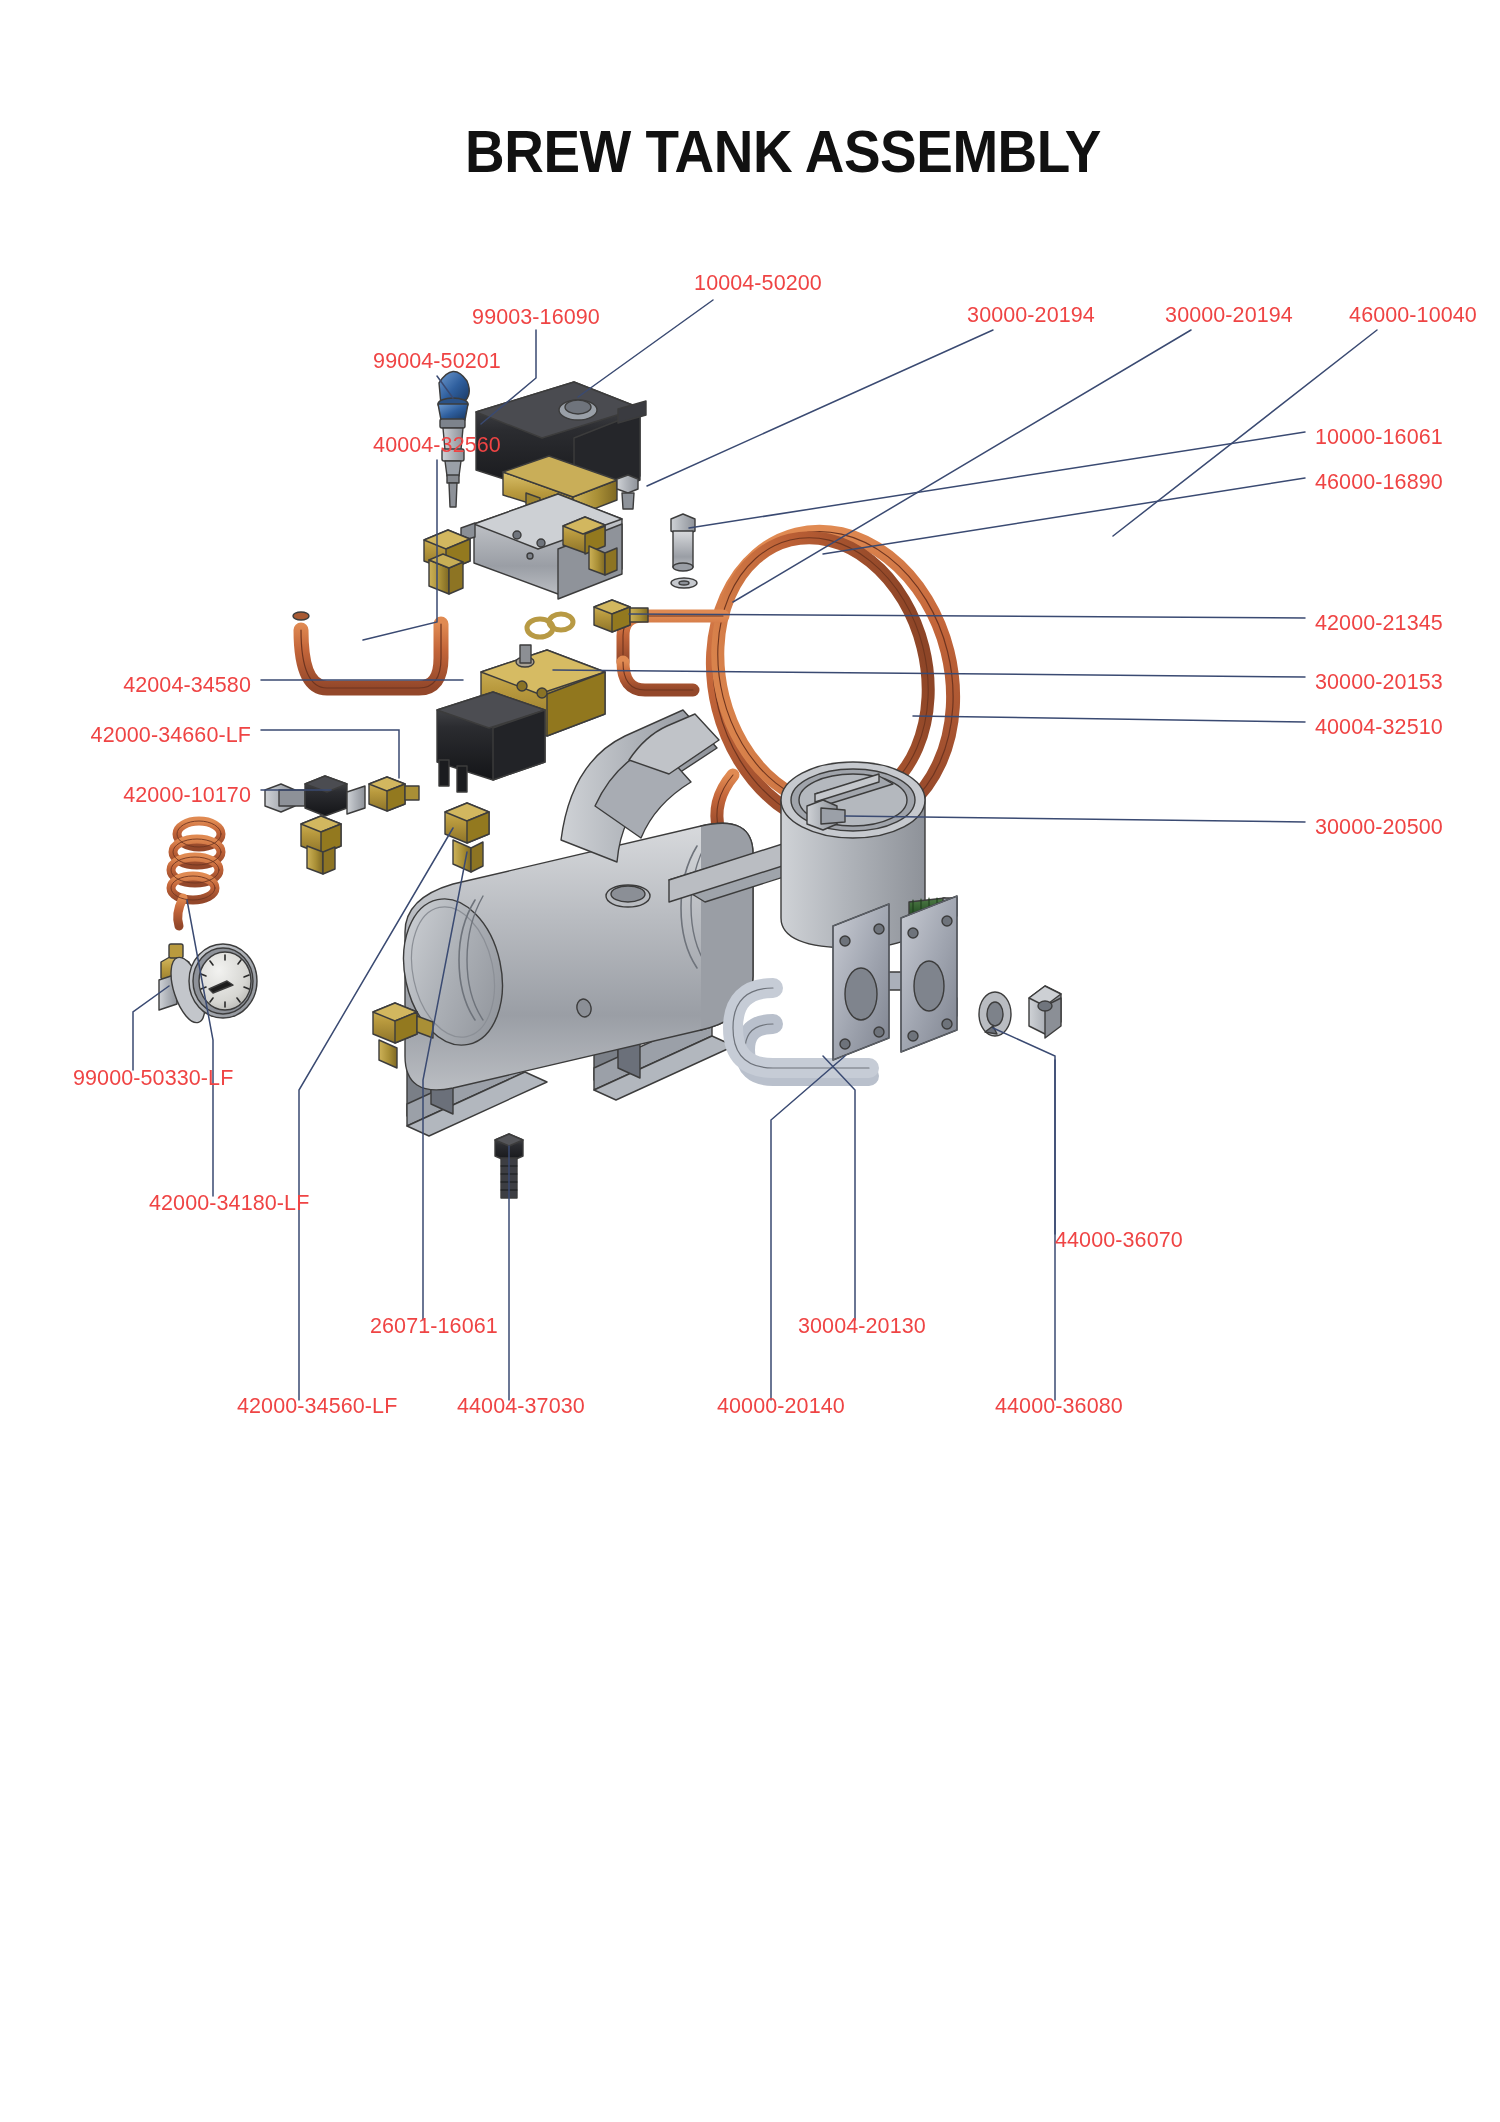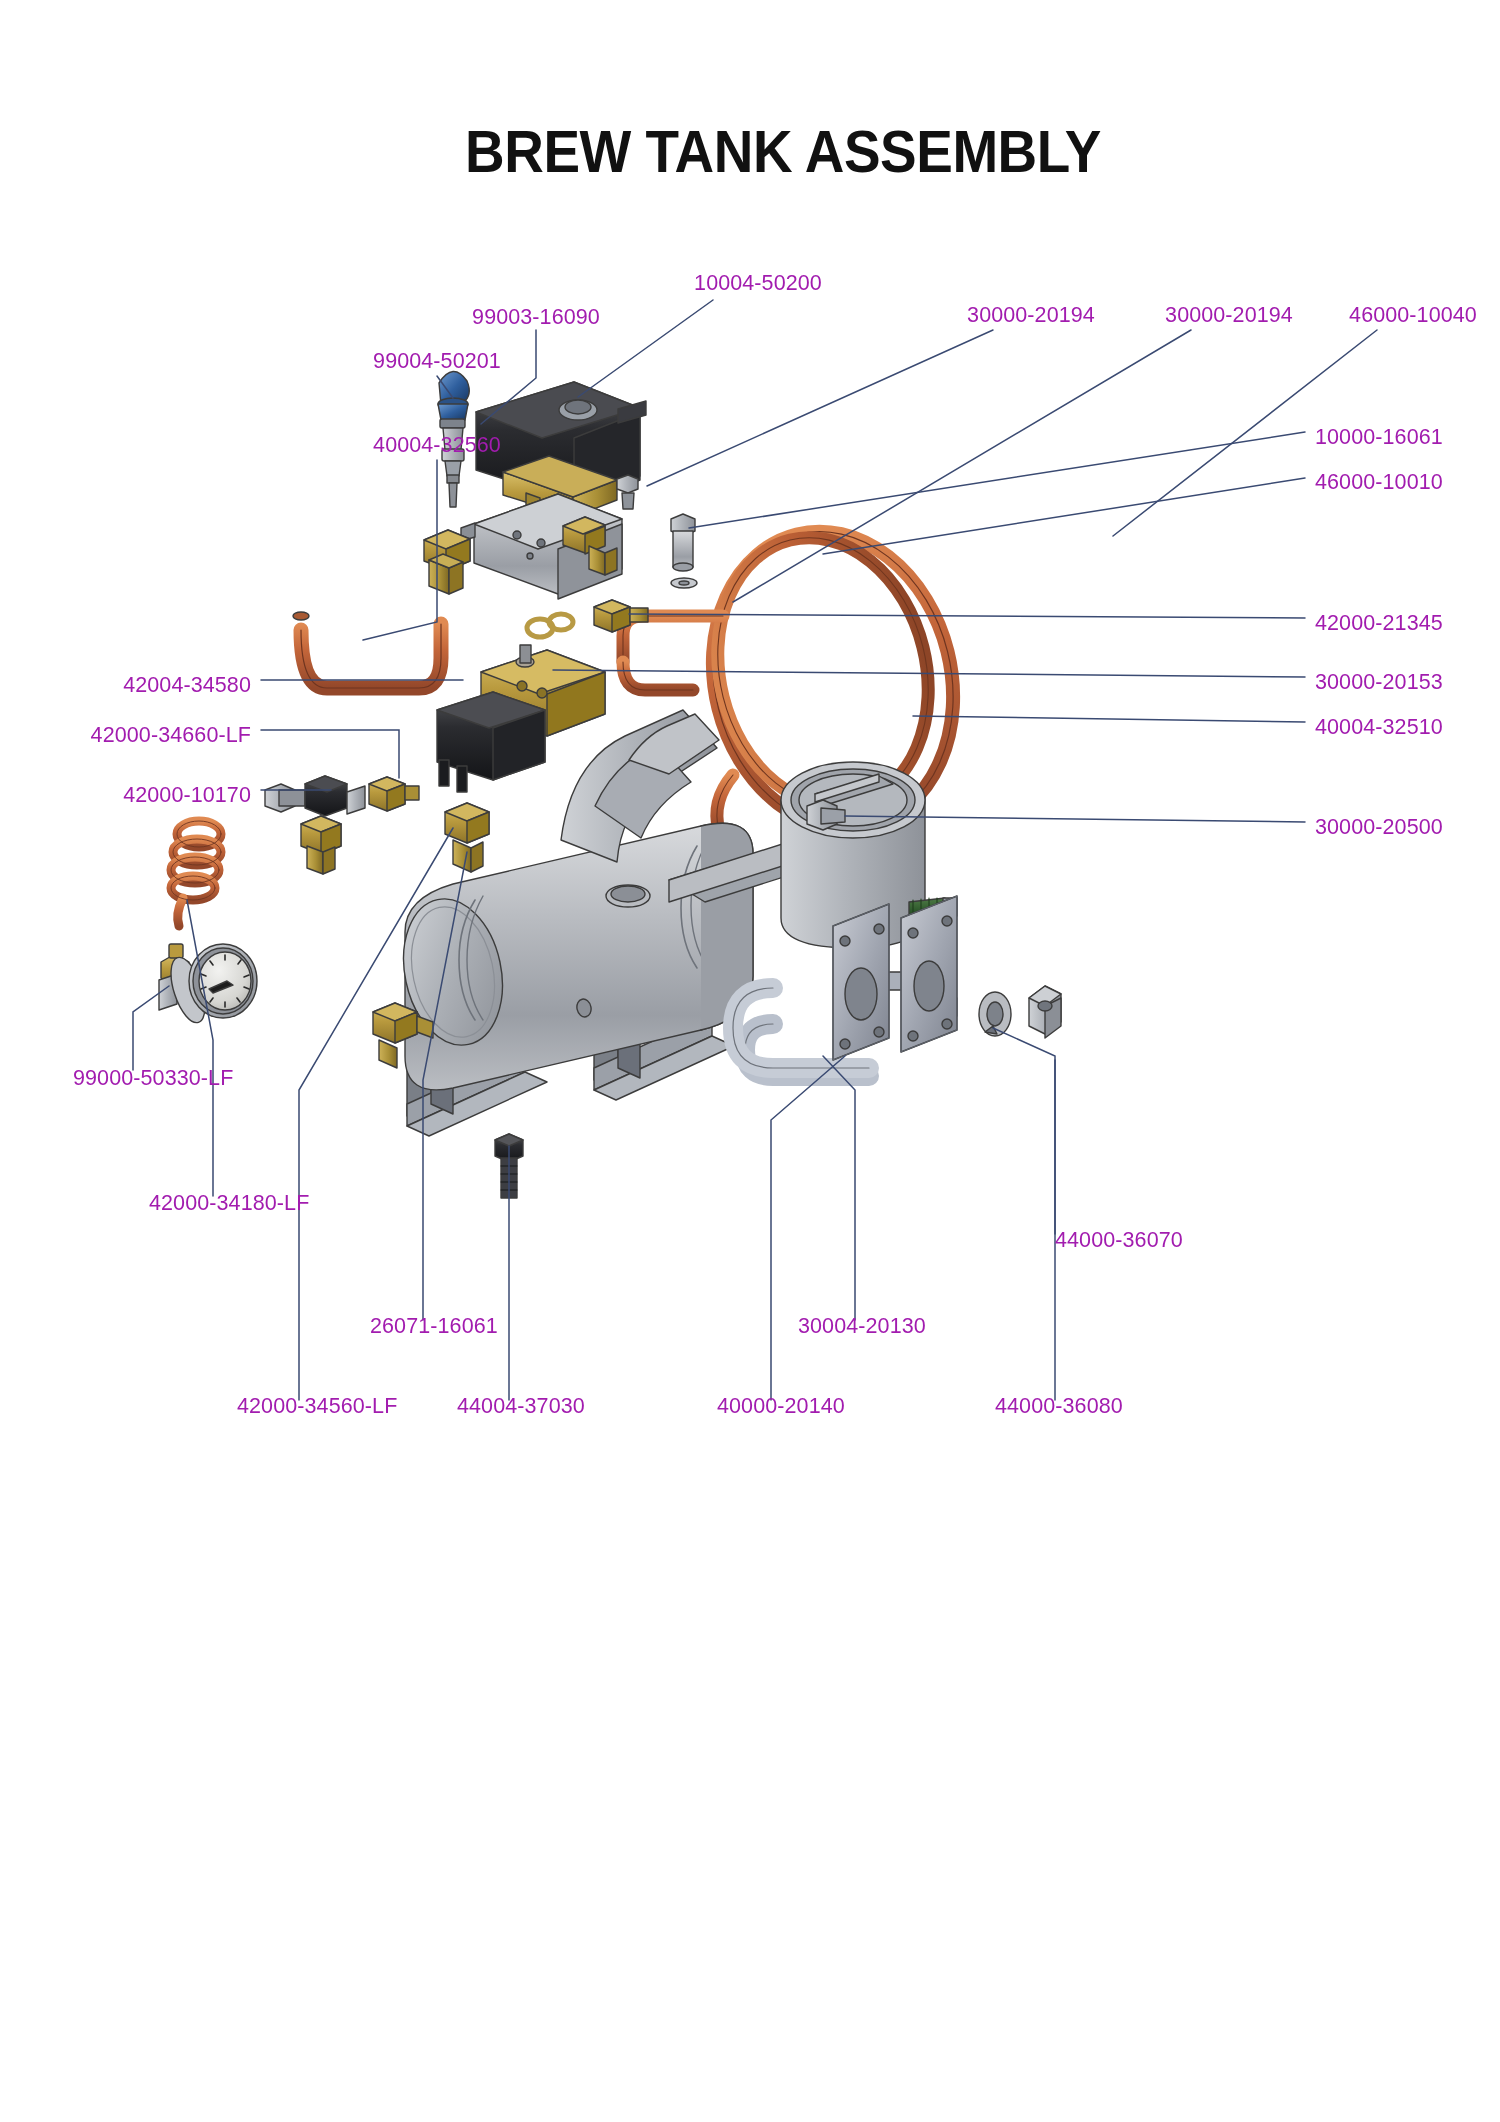--- a/index.html
+++ b/index.html
@@ -8,21 +8,21 @@
   #sheet{position:absolute;inset:0;background:#fff;margin-left:33px;}
 
   #title{
     position:absolute;top:118px;left:0;width:1500px;text-align:center;
     font-family:"Liberation Sans","DejaVu Sans",sans-serif;
     font-weight:bold;font-size:59px;letter-spacing:-0.5px;color:#111111;
     transform:scaleX(0.93);transform-origin:center top;white-space:nowrap;
   }
 
   .lbl{
-    position:absolute;color:#a21caf;font-size:21.5px;font-weight:500;
+    position:absolute;color:#ef4444;font-size:21.5px;font-weight:500;
     letter-spacing:0.1px;white-space:nowrap;line-height:1;
     font-family:"Liberation Sans","DejaVu Sans",sans-serif;
   }
   .lbl.r{transform:translateX(-100%);}
   .lbl.c{transform:translateX(-50%);}
 
   svg.leaders{position:absolute;left:0;top:0;width:1500px;height:2122px;
               pointer-events:none;}
   svg.art{position:absolute;left:0;top:0;width:1500px;height:2122px;}
 </style>
@@ -480,21 +480,21 @@
     </g>
   </svg>
 
   <div class="lbl c" style="left:725px;top:273px">10004-50200</div>
   <div class="lbl c" style="left:503px;top:307px">99003-16090</div>
   <div class="lbl c" style="left:998px;top:305px">30000-20194</div>
   <div class="lbl c" style="left:1196px;top:305px">30000-20194</div>
   <div class="lbl c" style="left:1380px;top:305px">46000-10040</div>
   <div class="lbl c" style="left:404px;top:351px">99004-50201</div>
   <div class="lbl" style="left:1282px;top:427px">10000-16061</div>
-  <div class="lbl" style="left:1282px;top:472px">46000-10010</div>
+  <div class="lbl" style="left:1282px;top:472px">46000-16890</div>
   <div class="lbl c" style="left:404px;top:435px">40004-32560</div>
   <div class="lbl" style="left:1282px;top:613px">42000-21345</div>
   <div class="lbl" style="left:1282px;top:672px">30000-20153</div>
   <div class="lbl" style="left:1282px;top:717px">40004-32510</div>
   <div class="lbl r" style="left:218px;top:675px">42004-34580</div>
   <div class="lbl r" style="left:218px;top:725px">42000-34660-LF</div>
   <div class="lbl r" style="left:218px;top:785px">42000-10170</div>
   <div class="lbl" style="left:1282px;top:817px">30000-20500</div>
   <div class="lbl" style="left:40px;top:1068px">99000-50330-LF</div>
   <div class="lbl" style="left:116px;top:1193px">42000-34180-LF</div>

